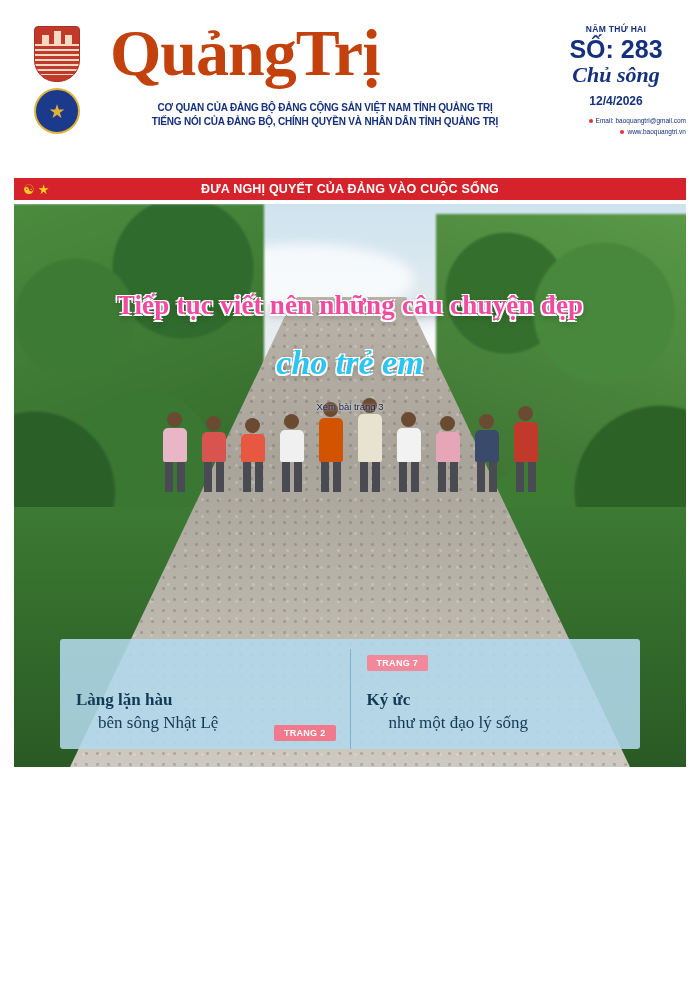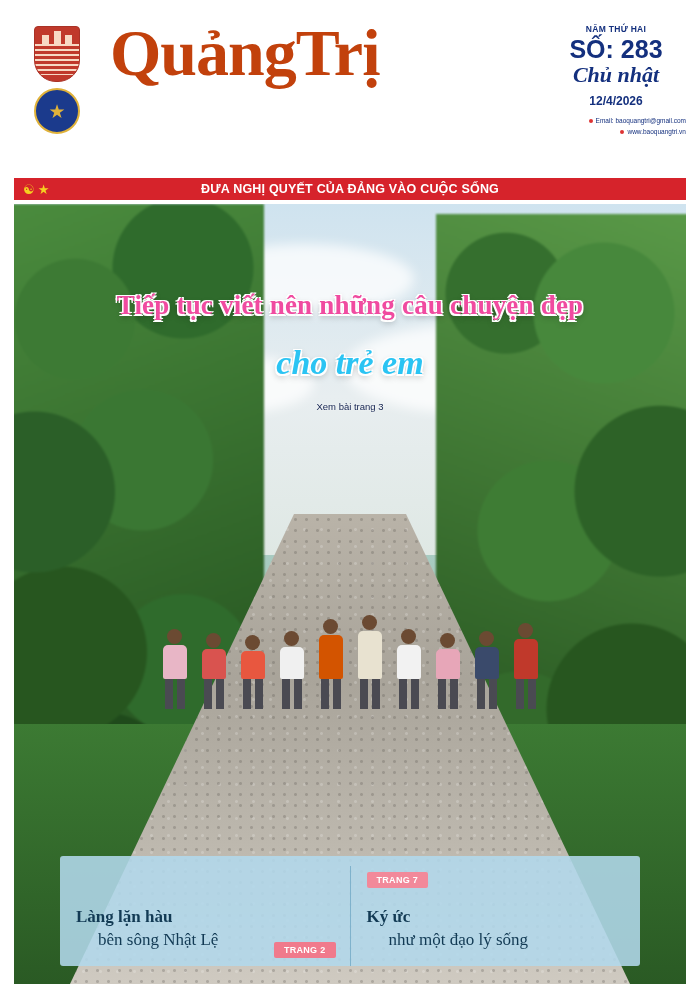--- a/index.html
+++ b/index.html
@@ -152,21 +152,21 @@
     color: #ffffff;
     font-weight: bold;
     font-size: 12.5px;
     letter-spacing: 0.2px;
   }
 
   
   .hero {
     position: relative;
     margin: 4px 14px 0 14px;
-    height: 780px;
+    height: 563px;
     overflow: hidden;
     background: linear-gradient(#bcd9ea, #8fb98f);
   }
   .sky {
     position: absolute; inset: 0 0 55% 0;
     background: linear-gradient(#cfe3ef 0%, #e8eef0 55%, #dfe8e4 100%);
   }
   .cloud {
     position: absolute; border-radius: 50%; background: rgba(255,255,255,0.75);
     filter: blur(6px);
@@ -328,26 +328,30 @@
           </div>
         <div class="bars"></div>
       </div>
       <div class="emblem-circle">
         <span class="inner-star">★</span>
       </div>
     </div>
 
     <div class="title-block">
       <div class="paper-title">QuảngTrị</div>
+      <div class="subtitle-lines">
+        <div>CƠ QUAN CỦA ĐẢNG BỘ ĐẢNG CỘNG SẢN VIỆT NAM TỈNH QUẢNG TRỊ</div>
+        <div>TIẾNG NÓI CỦA ĐẢNG BỘ, CHÍNH QUYỀN VÀ NHÂN DÂN TỈNH QUẢNG TRỊ</div>
+      </div>
     </div>
 
     <div class="issue-block">
       <div class="issue-year">NĂM THỨ HAI</div>
       <div class="issue-no">SỐ: 283</div>
-      <div class="issue-day">Chủ nhật</div>
+      <div class="issue-day">Chủ sông</div>
       <div class="issue-date">12/4/2026</div>
       <div class="issue-contact">
         <div><span class="dot-red"></span><span>Email: baoquangtri@gmail.com</span></div>
         <div><span class="dot-red"></span><span>www.baoquangtri.vn</span></div>
       </div>
     </div>
   </div>
 
   <div class="slogan-bar">
     <div class="slogan-flag">

